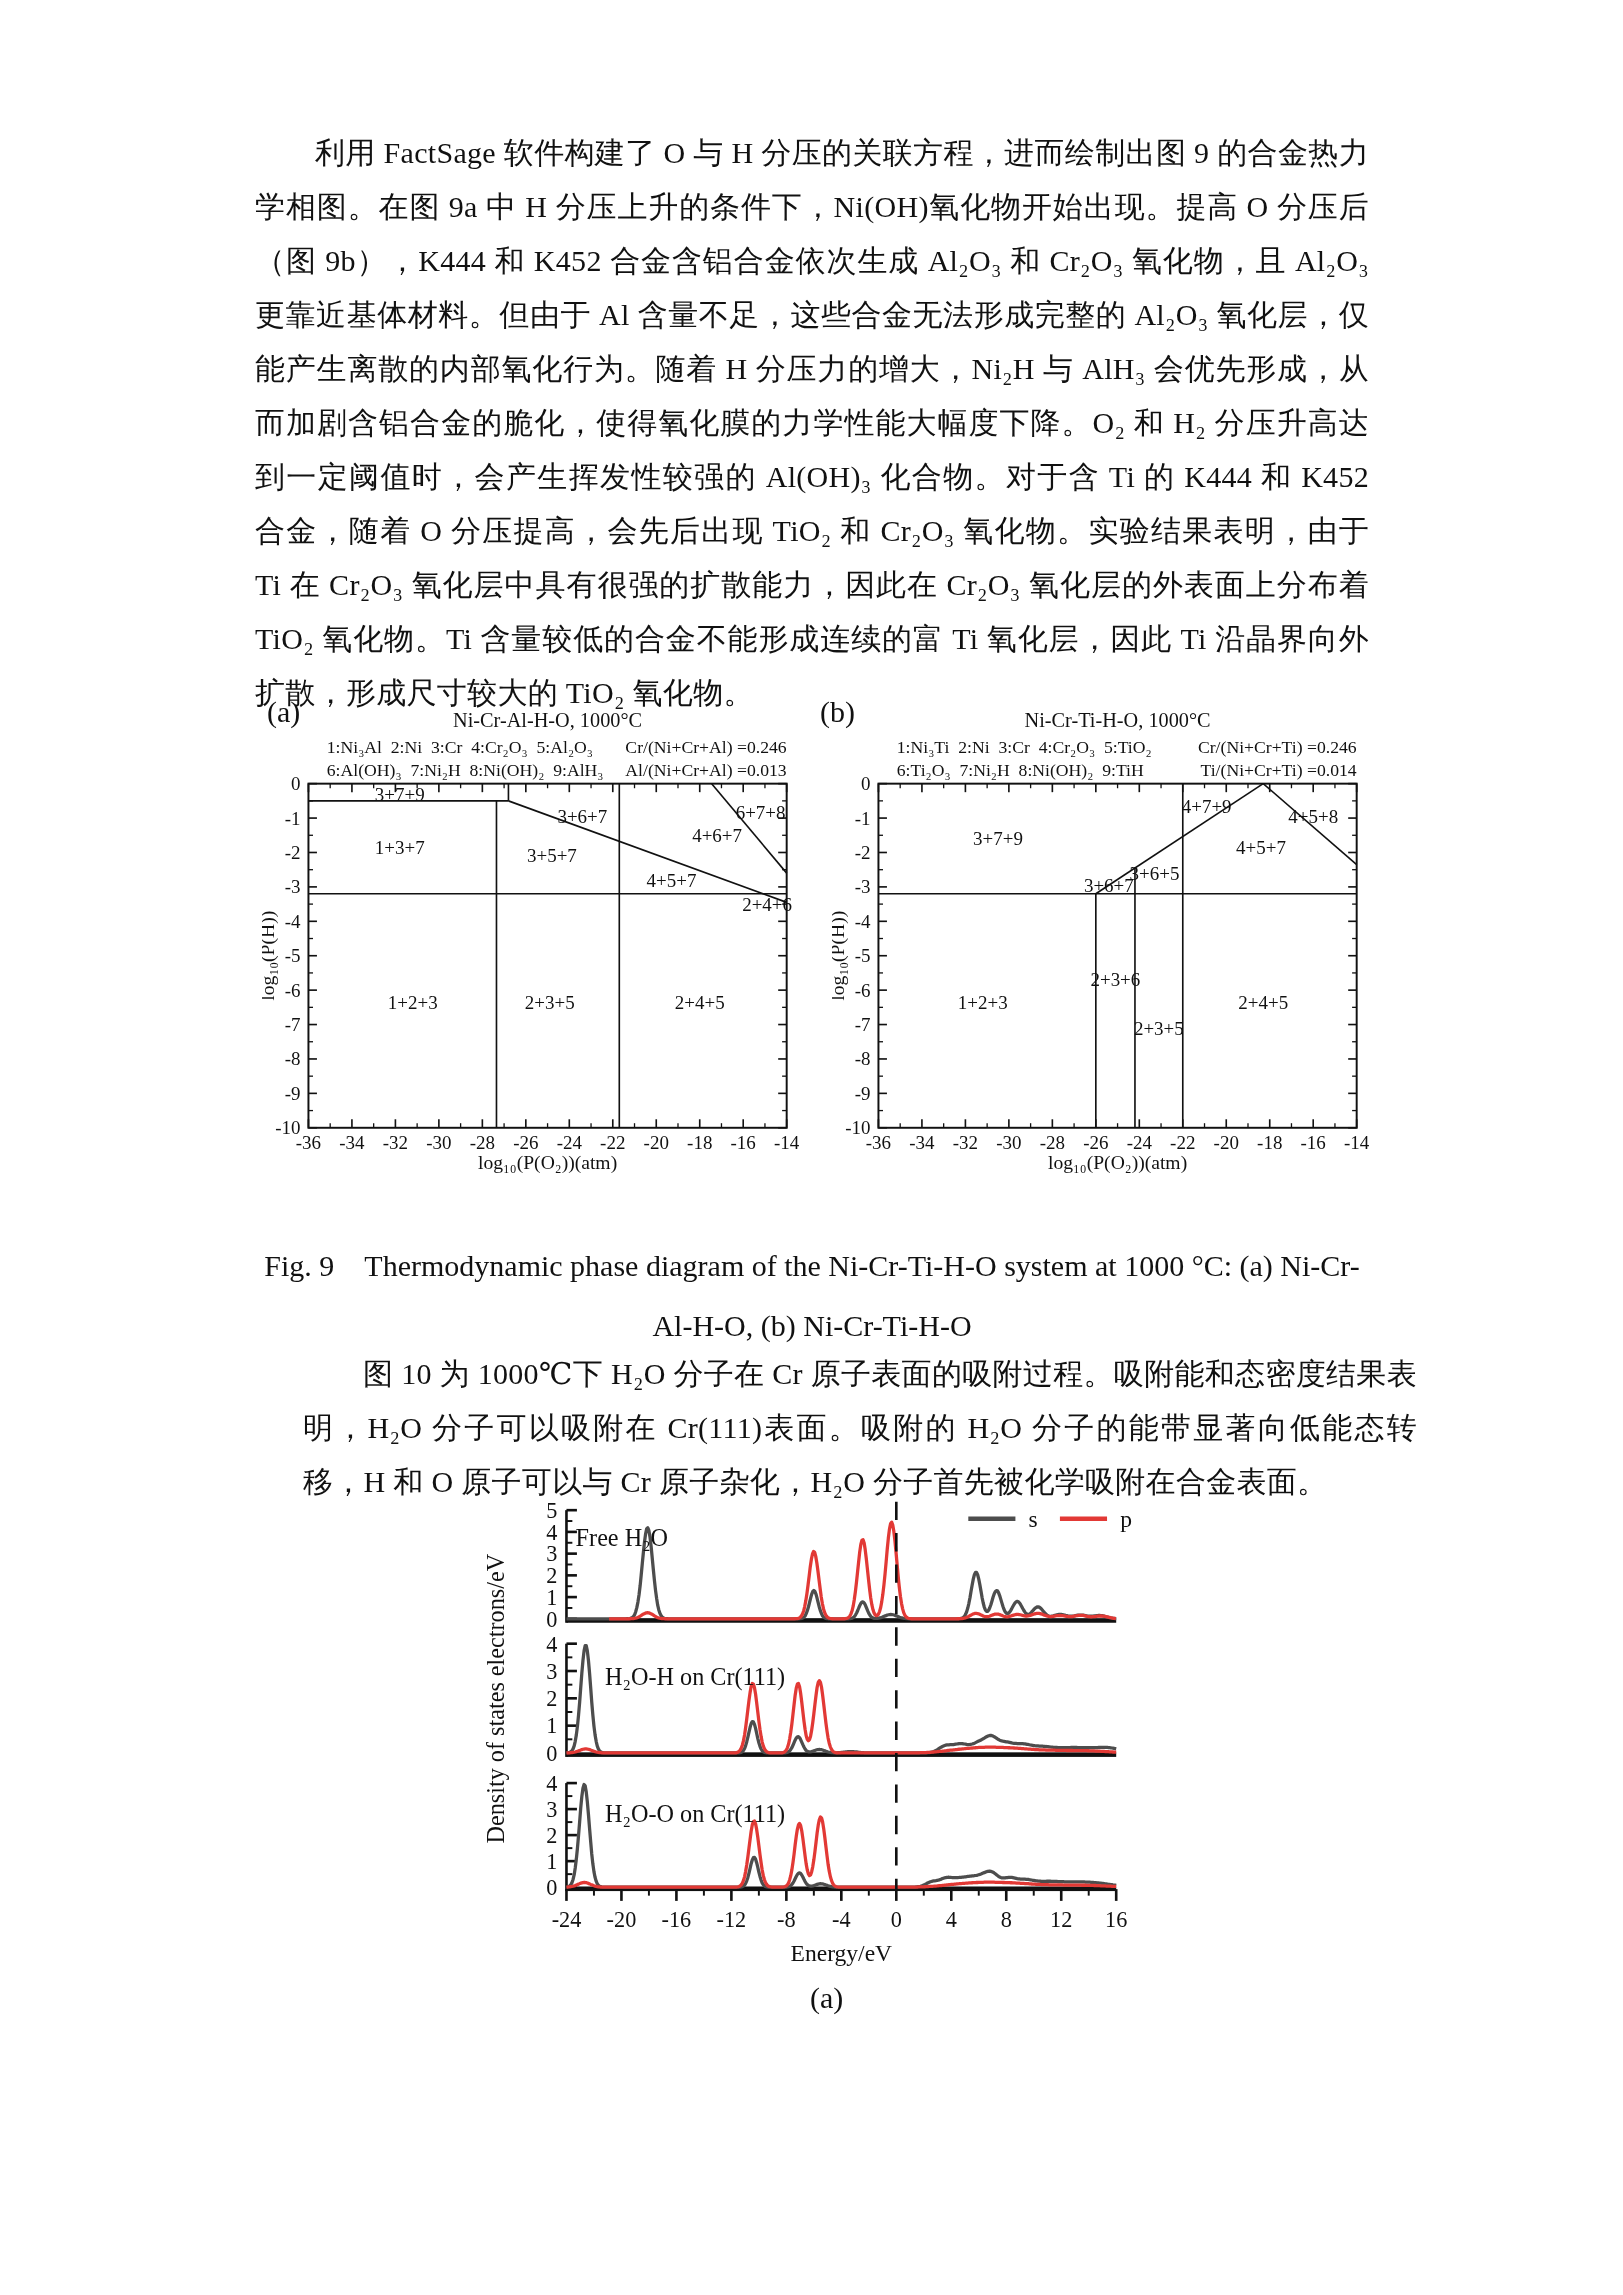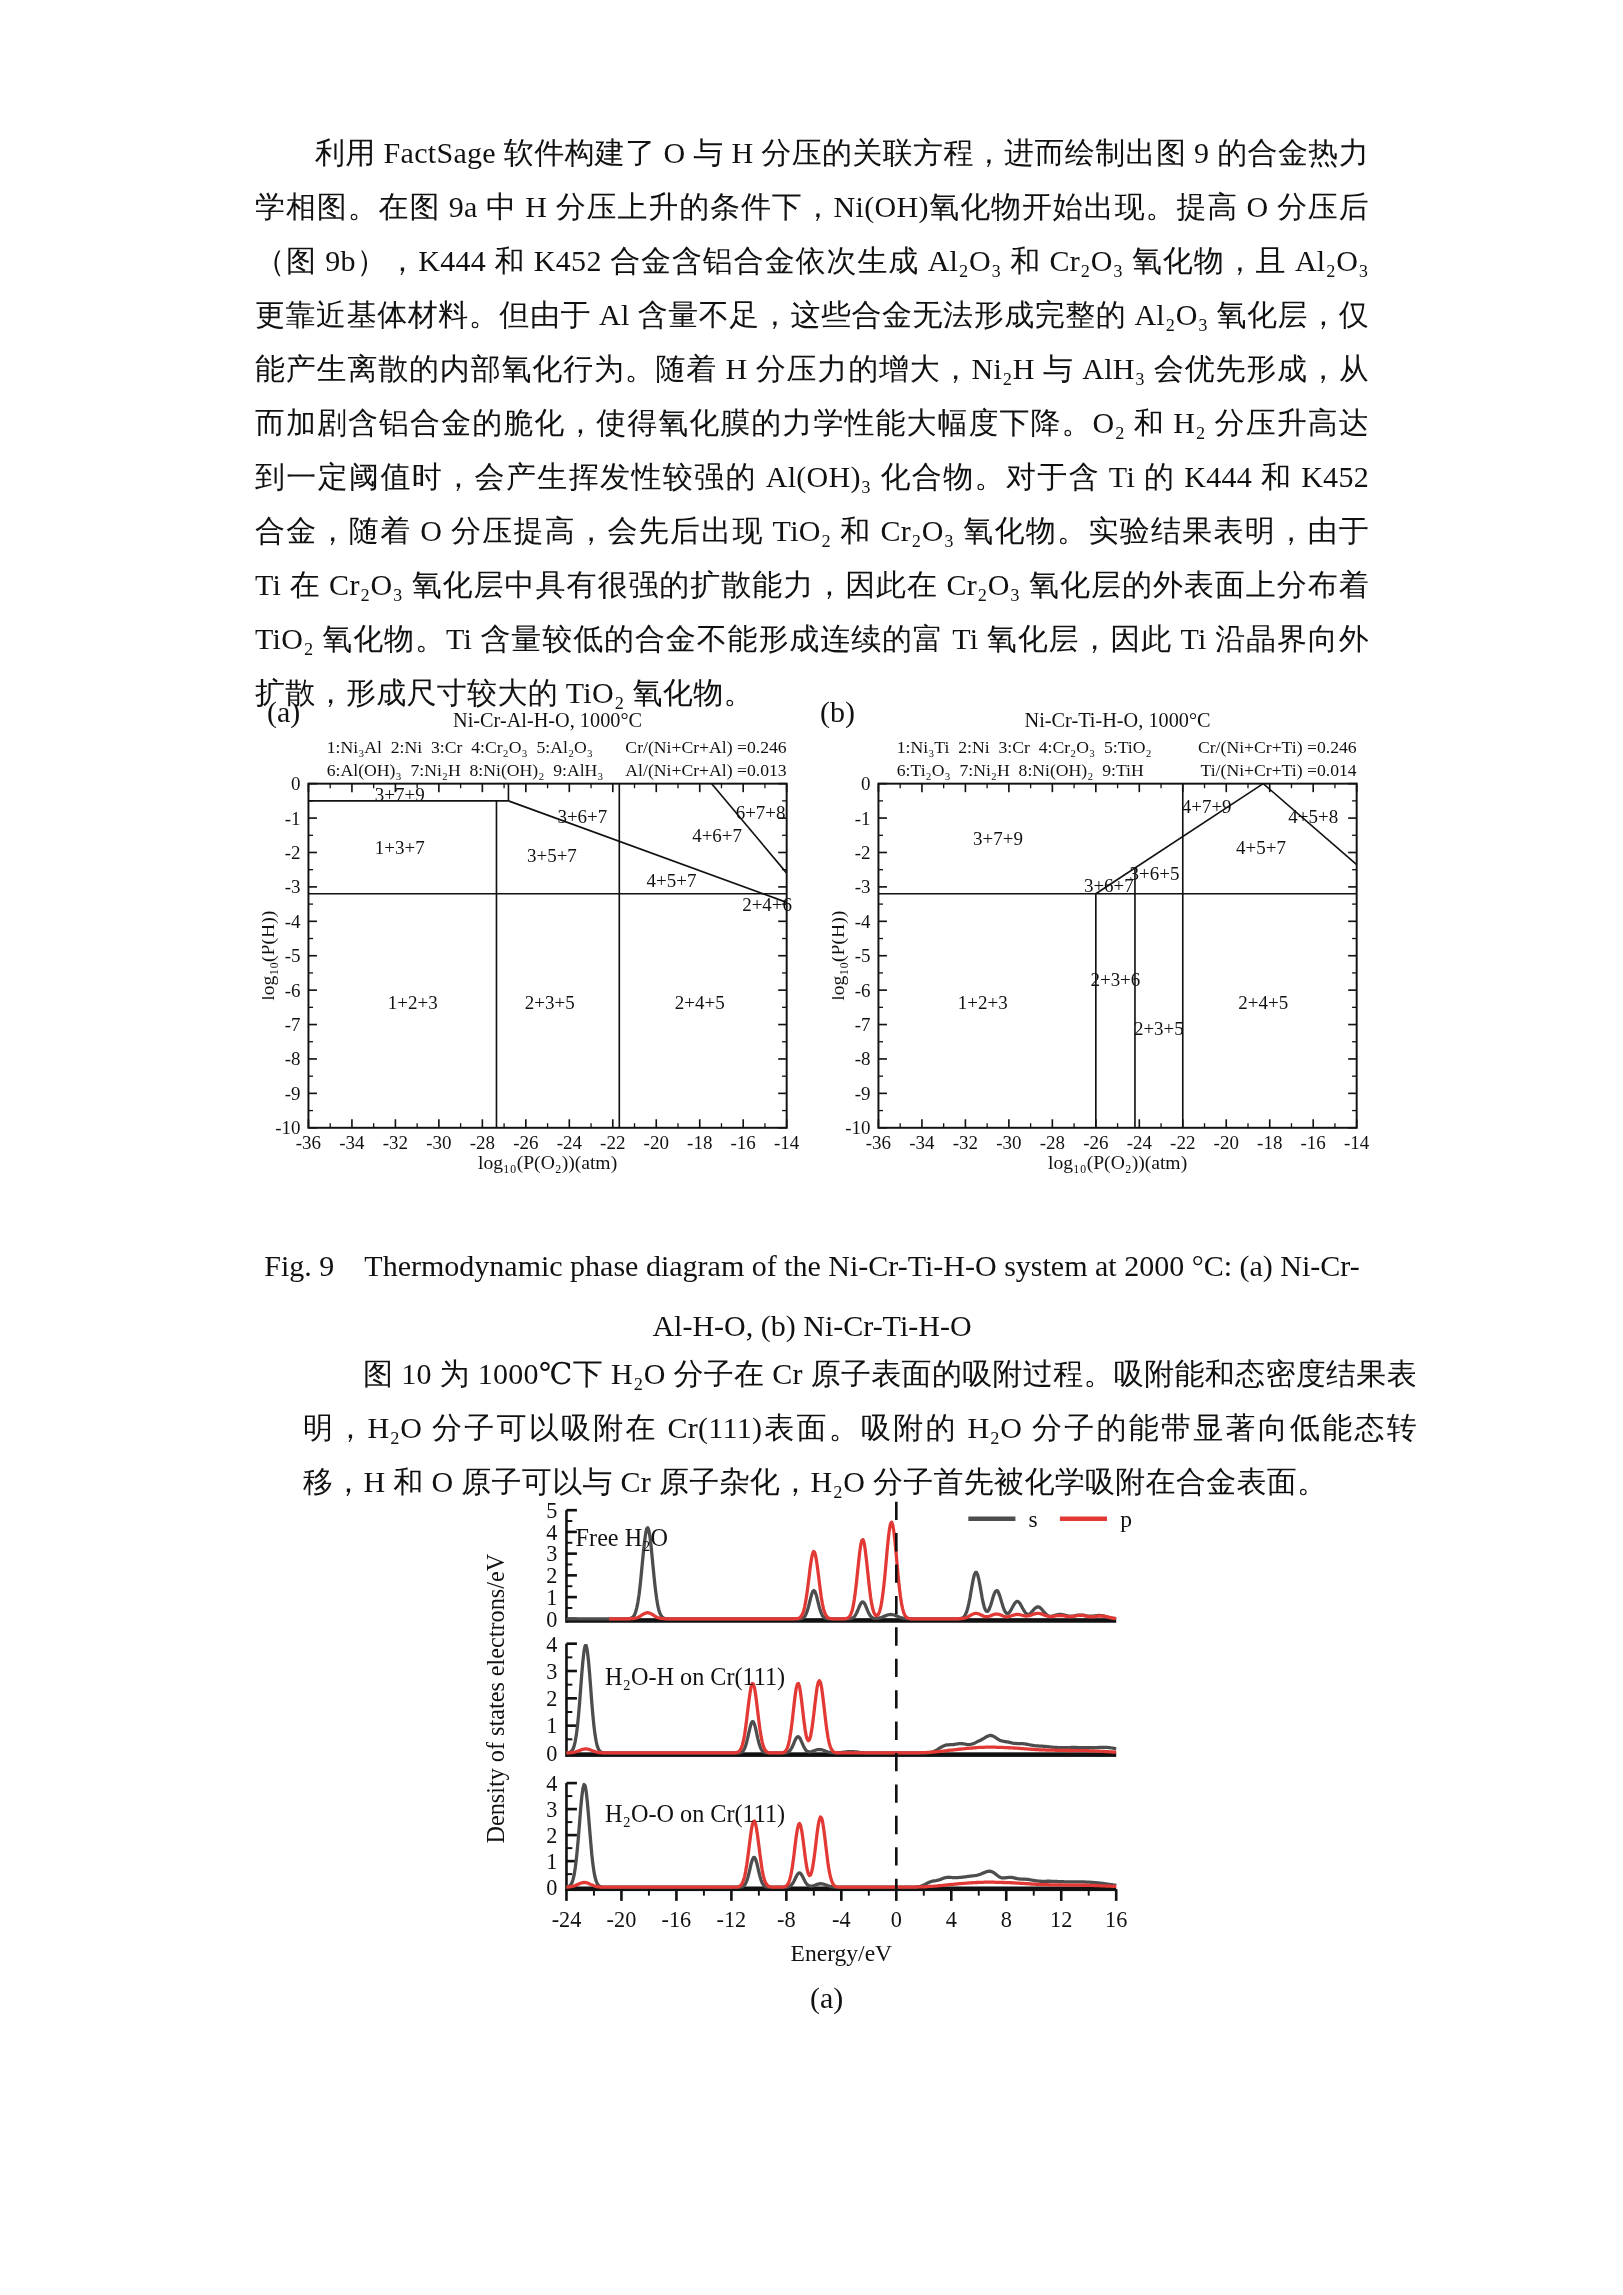--- a/index.html
+++ b/index.html
@@ -296,21 +296,21 @@
       <text x="423.20909090909095" y="282.17" font-size="29" text-anchor="middle">3+6+7</text>
       <text x="492.9863636363636" y="263.76" font-size="29" text-anchor="middle">3+6+5</text>
       <text x="433.1772727272727" y="426.82000000000005" font-size="29" text-anchor="middle">2+3+6</text>
       <text x="230.49090909090913" y="461.01" font-size="29" text-anchor="middle">1+2+3</text>
       <text x="499.6318181818182" y="500.46" font-size="29" text-anchor="middle">2+3+5</text>
       <text x="659.1227272727273" y="461.01" font-size="29" text-anchor="middle">2+4+5</text>
       <text x="436.5" y="706" font-size="30" text-anchor="middle">log₁₀(P(O₂))(atm)</text>
       <text x="0" y="0" font-size="30" text-anchor="middle" transform="translate(18,380) rotate(-90)">log₁₀(P(H))</text>
     </svg>
 
-  <div class="caption" style="top:1249px;">Fig. 9 Thermodynamic phase diagram of the Ni-Cr-Ti-H-O system at 2000 °C: (a) Ni-Cr-</div>
+  <div class="caption" style="top:1249px;">Fig. 9 Thermodynamic phase diagram of the Ni-Cr-Ti-H-O system at 1000 °C: (a) Ni-Cr-</div>
   <div class="caption" style="top:1309px;">Al-H-O, (b) Ni-Cr-Ti-H-O</div>
 
   <div class="para" style="top:1347px;margin-left:48px;">图 10 为 1000℃下 H₂O 分子在 Cr 原子表面的吸附过程。吸附能和态密度结果表明，H₂O 分子可以吸附在 Cr(111)表面。吸附的 H₂O 分子的能带显著向低能态转移，H 和 O 原子可以与 Cr 原子杂化，H₂O 分子首先被化学吸附在合金表面。</div>
 
   <svg id="dos-figure" style="position:absolute;left:484px;top:1495px;" width="661" height="478" viewBox="0 0 1010 730">
       <line x1="126" y1="23" x2="126" y2="195" stroke="#111" stroke-width="4"></line>
       <rect x="126" y="188" width="840" height="7" fill="#111"></rect>
       <line x1="126" y1="189" x2="142" y2="189" stroke="#111" stroke-width="4"></line>
       <text x="112" y="201" font-size="34" text-anchor="end">0</text>
       <line x1="126" y1="172.4" x2="135" y2="172.4" stroke="#111" stroke-width="3"></line>

